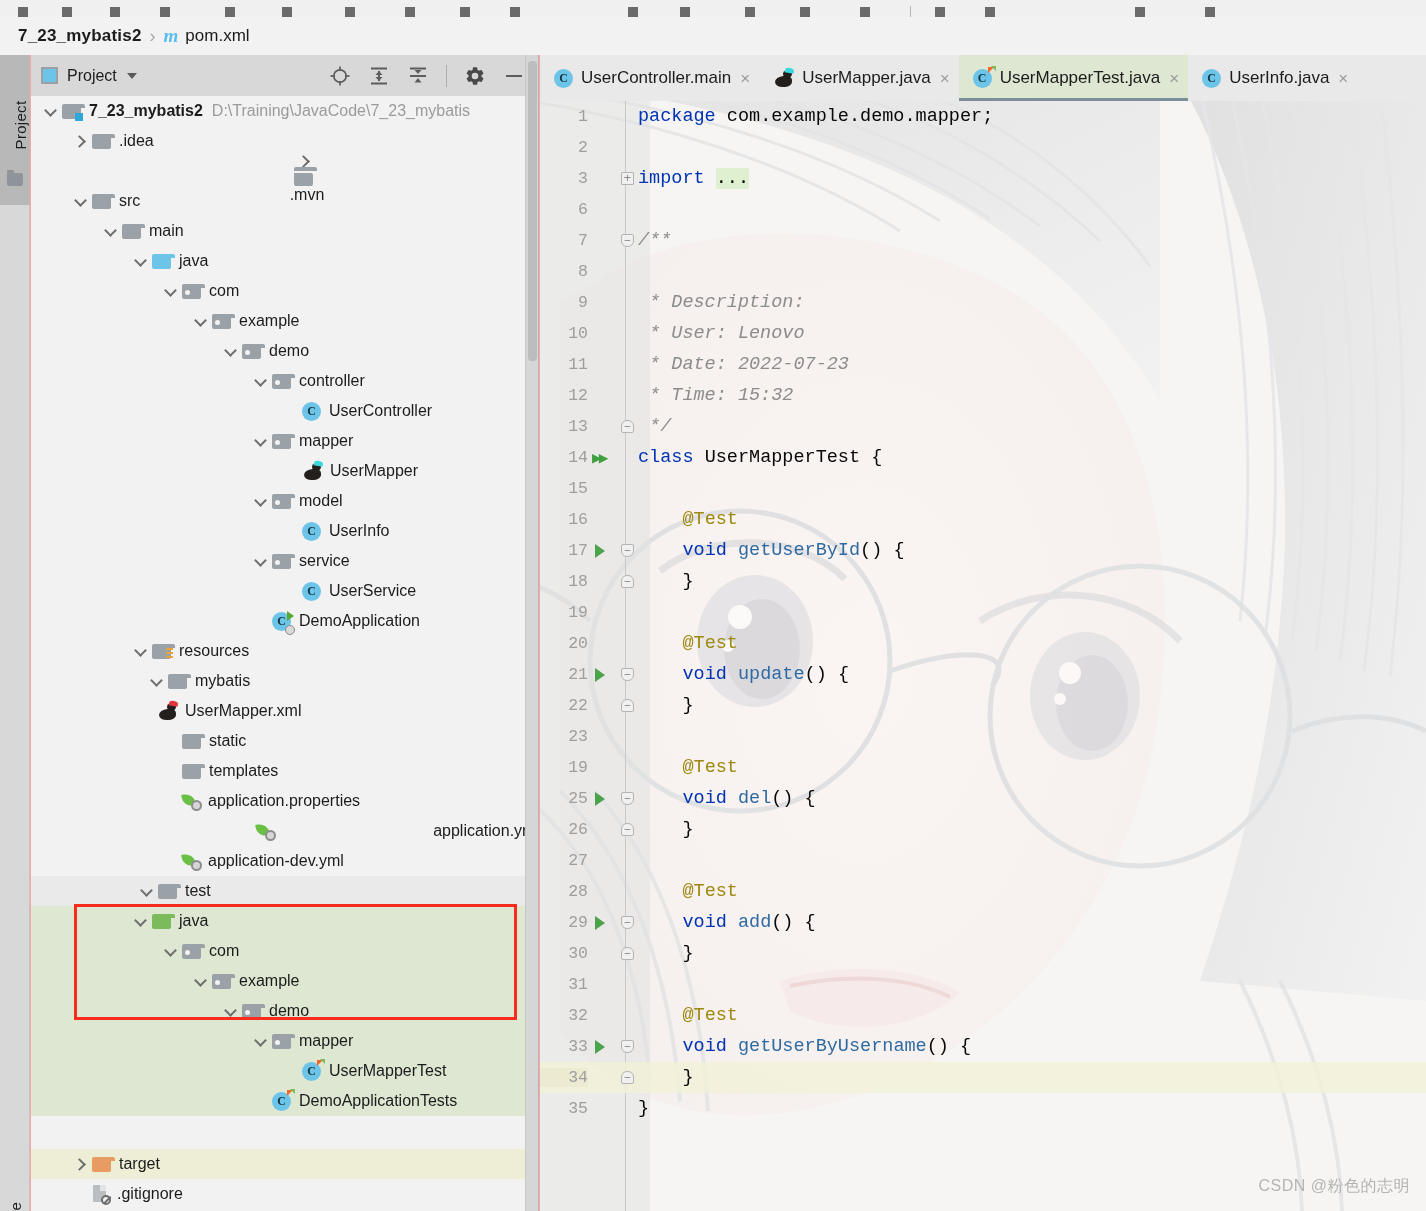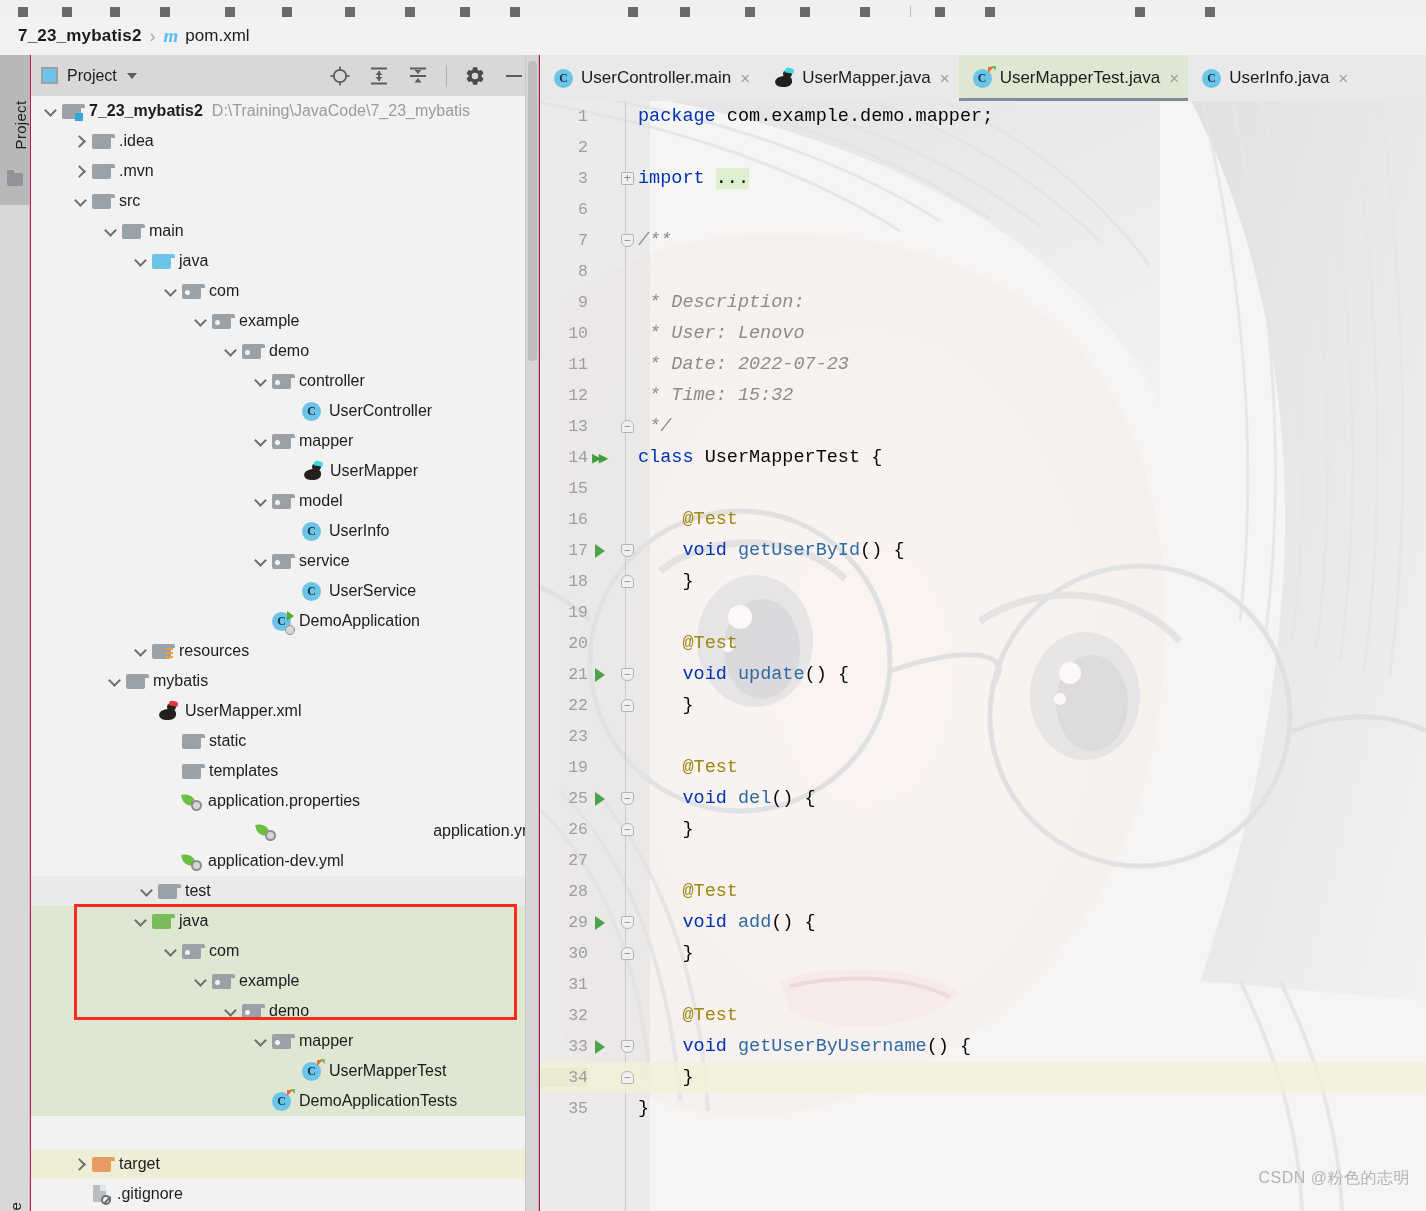--- a/index.html
+++ b/index.html
@@ -1,21 +1,21 @@
 <!DOCTYPE html>
 <html><head>
 <meta charset="utf-8">
 <style>
   * { box-sizing: border-box; margin: 0; padding: 0; }
   html, body {
     width: 1426px; height: 1211px;
     font-family: "Liberation Sans", sans-serif;
     background: #f2f2f2; overflow: hidden;
   }
-  #root { position: relative; width: 1426px; height: 1211px; background: #be185d; }
+  #root { position: relative; width: 1426px; height: 1211px; background: #fca5a5; }
 
   
   .toolbar-strip {
     position: absolute; left: 0; top: 0; width: 1426px; height: 17px;
     background: #f0f0f0; overflow: hidden;
   }
   .tb-stub { position:absolute; top:7px; height:10px; width:10px; background:#4a4a4a; opacity:.8; }
   .toolbar-strip .sepline { position:absolute; top:6px; width:1px; height:11px; background:#b8b8b8; }
 
   
@@ -224,21 +224,21 @@
   .cline.cur .ln { background: rgba(235,234,208,0.9); }
 
   .k  { color: #0033b3; }          
   .pl { color: #080808; }          
   .cm { color: #8c8c8c; font-style: italic; } 
   .an { color: #9e880d; }          
   .mt { color: #2e6aa3; }          
   .fd { background: #dff0d0; }     
 
   .watermark {
-    position: absolute; right: 16px; bottom: 22px;
+    position: absolute; right: 16px; bottom: 14px;
     font-size: 16px; color: #b4b4b4; letter-spacing: .5px;
     font-family: "Liberation Sans", sans-serif;
   }
 </style>
 </head>
 <body>
 
 <div id="root">
 
   <div class="toolbar-strip">
@@ -337,21 +337,21 @@
           <span class="label-path">D:\Training\JavaCode\7_23_mybatis</span>
         </div>
         <div class="row" style="padding-left: 44px;">
           <span class="arrow right"></span>
           <span class="ficon">
             <span class="tab"></span>
             <span class="body"></span>
           </span>
           <span class="">.idea</span>
         </div>
-        <div class="row" style="padding-left: 44px;">
+        <div class="row" style="padding-left: 44px; flex-direction: column;">
           <span class="arrow right"></span>
           <span class="ficon">
             <span class="tab"></span>
             <span class="body"></span>
           </span>
           <span class="">.mvn</span>
         </div>
         <div class="row" style="padding-left: 44px;">
           <span class="arrow down"></span>
           <span class="ficon">
@@ -480,21 +480,21 @@
         </div>
         <div class="row" style="padding-left: 104px;">
           <span class="arrow down"></span>
           <span class="ficon">
             <span class="tab"></span>
             <span class="body"></span>
             <span class="res-lines"></span>
           </span>
           <span class="">resources</span>
         </div>
-        <div class="row" style="padding-left: 78px;">
+        <div class="row" style="padding-left: 120px;">
           <span class="arrow down"></span>
           <span class="ficon">
             <span class="tab"></span>
             <span class="body"></span>
           </span>
           <span class="">mybatis</span>
         </div>
         <div class="row" style="padding-left: 109px;">
           <span class="arrow none"></span>
           <span class="bird red">

